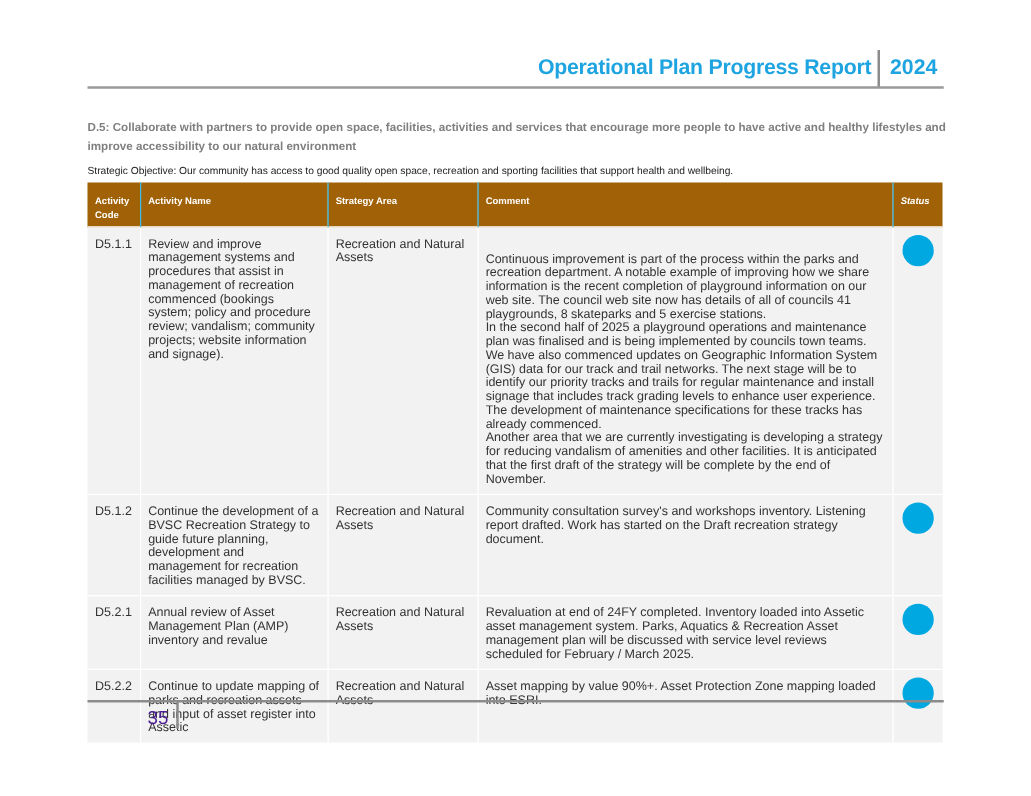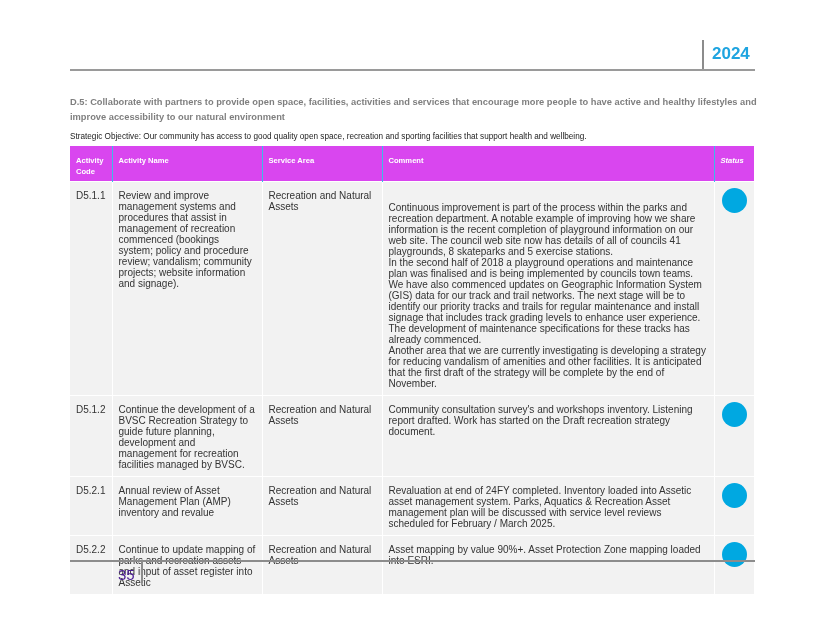--- a/index.html
+++ b/index.html
@@ -8,72 +8,73 @@
   .header { position: absolute; left: 0; top: 0; width: 825px; height: 80px; }
   .header-title { position: absolute; right: 128px; top: 44px; font-size: 17px; color: #1ea4e0; font-weight: bold; letter-spacing: -0.2px; }
   .header-divider { position: absolute; left: 702px; top: 40px; width: 2px; height: 30px; background: #8c8c8c; }
   .header-year { position: absolute; left: 712px; top: 44px; font-size: 17px; color: #1ea4e0; font-weight: bold; }
   .header-rule { position: absolute; left: 70px; top: 69px; width: 685px; height: 2px; background: #9a9a9a; }
 
   .goal { position: absolute; left: 70px; top: 95px; width: 690px; font-size: 9.3px; line-height: 15px; color: #7f7f7f; font-weight: bold; }
   .objective { position: absolute; left: 70px; top: 132px; width: 700px; font-size: 8.2px; color: #222; }
 
   table.plan { position: absolute; left: 70px; top: 146px; width: 684px; border-collapse: collapse; table-layout: fixed; }
-  table.plan th { background: #d946ef; color: #ffffff; font-size: 7.6px; font-weight: bold; text-align: left; vertical-align: top;
+  table.plan th { background: #a16207; color: #ffffff; font-size: 7.6px; font-weight: bold; text-align: left; vertical-align: top;
                   padding: 9px 6px 4px 6px; height: 20px; line-height: 11px; border-right: 1px solid #3bbbe8; }
   table.plan th:last-child { border-right: none; font-style: italic; }
   table.plan td { background: #f2f2f2; font-size: 10px; line-height: 11px; color: #333; vertical-align: top;
                   padding: 8px 6px 6px 6px; border-right: 1px solid #ffffff; border-top: 1px solid #ffffff; }
   table.plan td:last-child { border-right: none; }
   table.plan td.status { padding: 6px 0 0 0; text-align: center; }
   .status-dot { display: inline-block; width: 25px; height: 25px; border-radius: 50%; background: #00a8e1; }
   .comment-p { margin: 0; }
   .comment-first { padding-top: 12px; }
 
   .footer-rule { position: absolute; left: 70px; top: 560px; width: 685px; height: 2px; background: #8c8c8c; }
   .page-num { position: absolute; left: 118px; top: 566px; font-size: 15px; color: #4c1d95; }
   .footer-divider { position: absolute; left: 141px; top: 561px; width: 2px; height: 22px; background: #8c8c8c; }
 </style>
 </head>
 <body>
 
 <div class="header">
+  <div class="header-title">Operational Plan Progress Report</div>
   <div class="header-divider"></div>
   <div class="header-year">2024</div>
   <div class="header-rule"></div>
 </div>
 
 <div class="goal">D.5: Collaborate with partners to provide open space, facilities, activities and services that encourage more people to have active and healthy lifestyles and improve accessibility to our natural environment</div>
 <div class="objective">Strategic Objective: Our community has access to good quality open space, recreation and sporting facilities that support health and wellbeing.</div>
 
 <table class="plan">
   <colgroup>
     <col style="width:42px">
     <col style="width:150px">
     <col style="width:120px">
     <col style="width:332px">
     <col style="width:40px">
   </colgroup>
   <thead>
     <tr>
       <th>Activity Code</th>
       <th>Activity Name</th>
-      <th>Service Area</th>
+      <th>Strategy Area</th>
       <th>Comment</th>
       <th>Status</th>
     </tr>
   </thead>
   <tbody>
     <tr style="height:184px">
       <td>D5.1.1</td>
       <td>Review and improve management systems and procedures that assist in management of recreation commenced (bookings system; policy and procedure review; vandalism; community projects; website information and signage).</td>
       <td>Recreation and Natural Assets</td>
       <td>
         <p class="comment-p comment-first">Continuous improvement is part of the process within the parks and recreation department. A notable example of improving how we share information is the recent completion of playground information on our web site. The council web site now has details of all of councils 41 playgrounds, 8 skateparks and 5 exercise stations.</p>
-        <p class="comment-p">In the second half of 2018 a playground operations and maintenance plan was finalised and is being implemented by councils town teams.</p>
+        <p class="comment-p">In the second half of 2025 a playground operations and maintenance plan was finalised and is being implemented by councils town teams.</p>
         <p class="comment-p">We have also commenced updates on Geographic Information System (GIS) data for our track and trail networks. The next stage will be to identify our priority tracks and trails for regular maintenance and install signage that includes track grading levels to enhance user experience. The development of maintenance specifications for these tracks has already commenced.</p>
         <p class="comment-p">Another area that we are currently investigating is developing a strategy for reducing vandalism of amenities and other facilities. It is anticipated that the first draft of the strategy will be complete by the end of November.</p>
       </td>
       <td class="status">
         <span class="status-dot"></span>
       </td>
     </tr>
     <tr style="height:69px">
       <td>D5.1.2</td>
       <td>Continue the development of a BVSC Recreation Strategy to guide future planning, development and management for recreation facilities managed by BVSC.</td>

